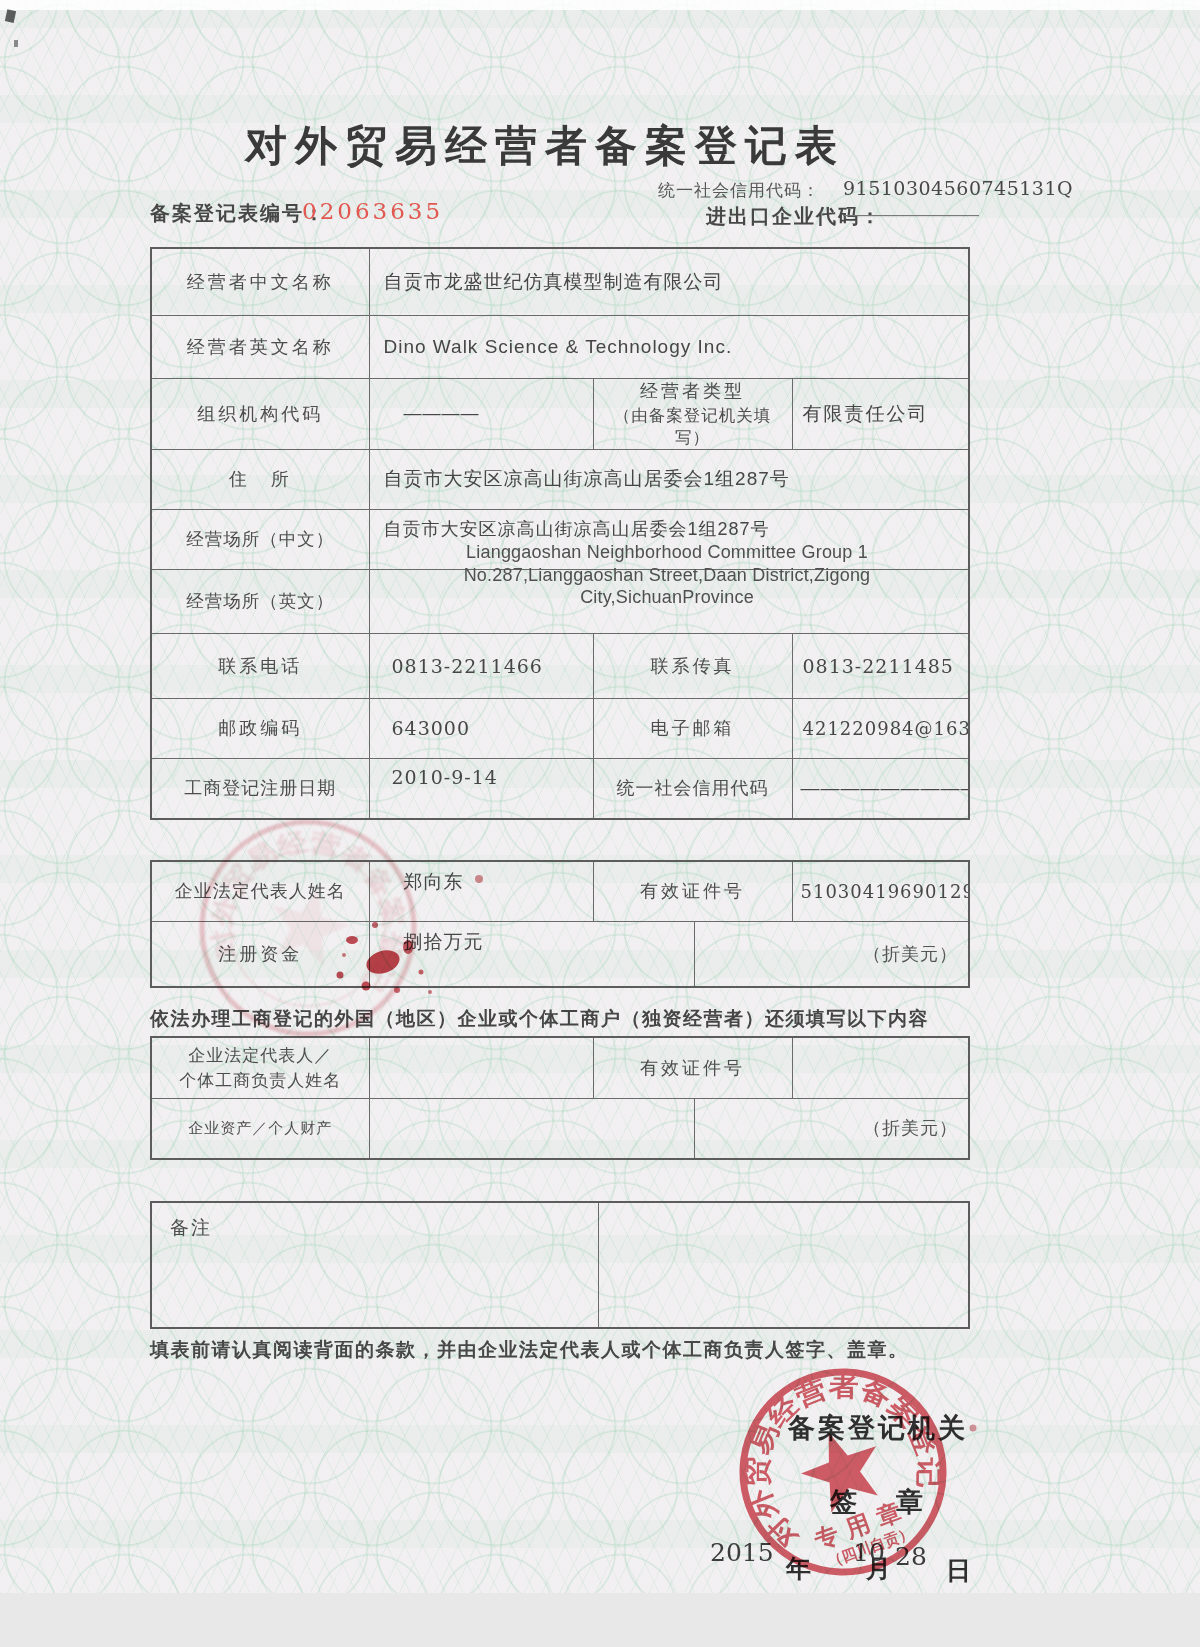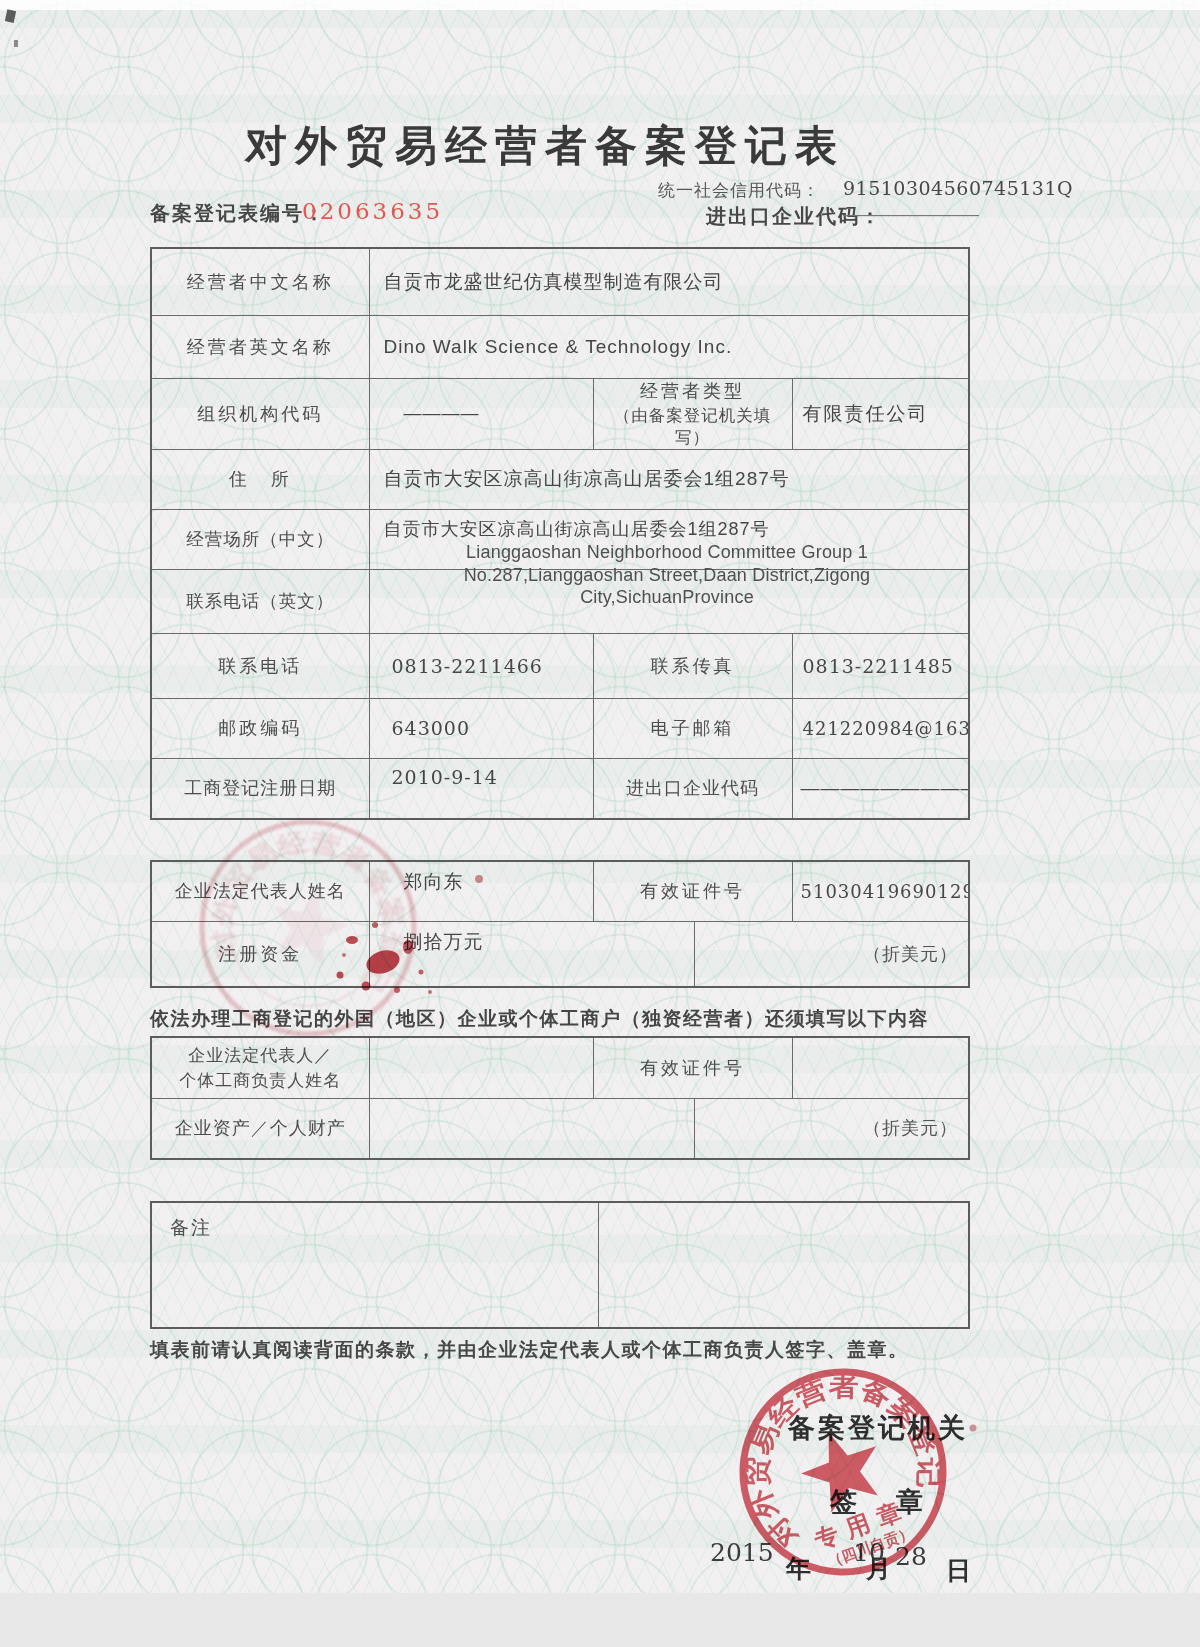--- a/index.html
+++ b/index.html
@@ -95,39 +95,39 @@
     </tr>
     <tr style="height:60px">
       <td class="lab">住　所</td>
       <td class="val" colspan="4">自贡市大安区凉高山街凉高山居委会1组287号</td>
     </tr>
     <tr style="height:60px">
       <td class="lab" style="font-size:17.5px;letter-spacing:1px;">经营场所（中文）</td>
       <td class="val top" colspan="4" style="font-size:18px;">自贡市大安区凉高山街凉高山居委会1组287号</td>
     </tr>
     <tr style="height:64px">
-      <td class="lab" style="font-size:17.5px;letter-spacing:1px;">联系电话（英文）</td>
+      <td class="lab" style="font-size:17.5px;letter-spacing:1px;">经营场所（英文）</td>
       <td class="val" colspan="4"></td>
     </tr>
     <tr style="height:65px">
       <td class="lab">联系电话</td>
       <td class="val serif" style="padding-left:22px;">0813-2211466</td>
       <td class="lab" colspan="2">联系传真</td>
       <td class="val serif" style="padding-left:10px;">0813-2211485</td>
     </tr>
     <tr style="height:60px">
       <td class="lab">邮政编码</td>
       <td class="val serif" style="padding-left:22px;">643000</td>
       <td class="lab" colspan="2">电子邮箱</td>
       <td class="val serif" style="padding-left:10px;font-size:18px;">421220984@163.com</td>
     </tr>
     <tr style="height:61px">
       <td class="lab" style="letter-spacing:1px;">工商登记注册日期</td>
       <td class="val serif top" style="padding-left:22px;">2010-9-14</td>
-      <td class="lab" colspan="2" style="letter-spacing:1px;">进出口企业代码</td>
+      <td class="lab" colspan="2" style="letter-spacing:1px;">统一社会信用代码</td>
       <td class="val dashline" style="padding-left:8px;">—————————</td>
     </tr>
   </tbody>
     </table>
 
   <div class="abs en-block en">
     <div>Lianggaoshan Neighborhood Committee Group 1</div>
     <div>No.287,Lianggaoshan Street,Daan District,Zigong</div>
     <div>City,SichuanProvince</div>
   </div>
@@ -170,21 +170,21 @@
         <tr style="height:61px">
       <td class="lab" style="font-size:17px;letter-spacing:1px;">
         <span>企业法定代表人／</span>
         <span class="sub" style="font-size:17px;">个体工商负责人姓名</span>
       </td>
       <td class="val"></td>
       <td class="lab" colspan="2">有效证件号</td>
       <td class="val"></td>
     </tr>
     <tr style="height:61px">
-      <td class="lab" style="font-size:18px;letter-spacing:1px;">企业资产／个人财产</td>
+      <td class="lab" style="font-size:15px;letter-spacing:1px;">企业资产／个人财产</td>
       <td class="val" colspan="2"></td>
       <td class="val" colspan="2" style="text-align:right;padding-right:10px;font-size:18px;color:#555;">（折美元）</td>
     </tr>
   </tbody>
     </table>
 
   <table class="tbl" style="left:150px;top:1201px;width:818px;">
     <colgroup>
         <col style="width:447px">
         <col style="width:371px">

